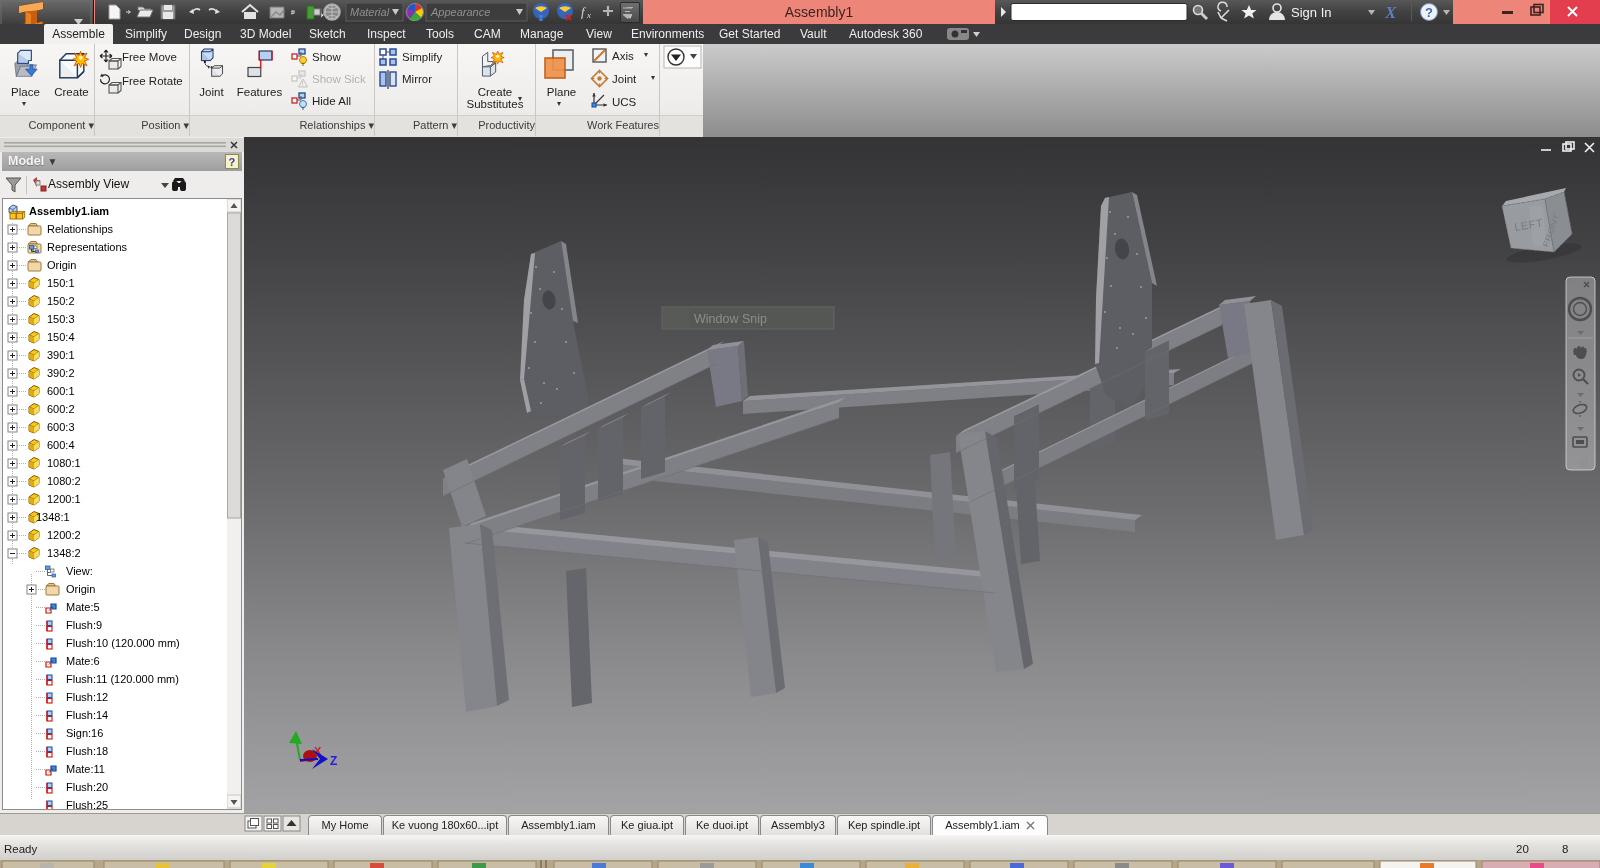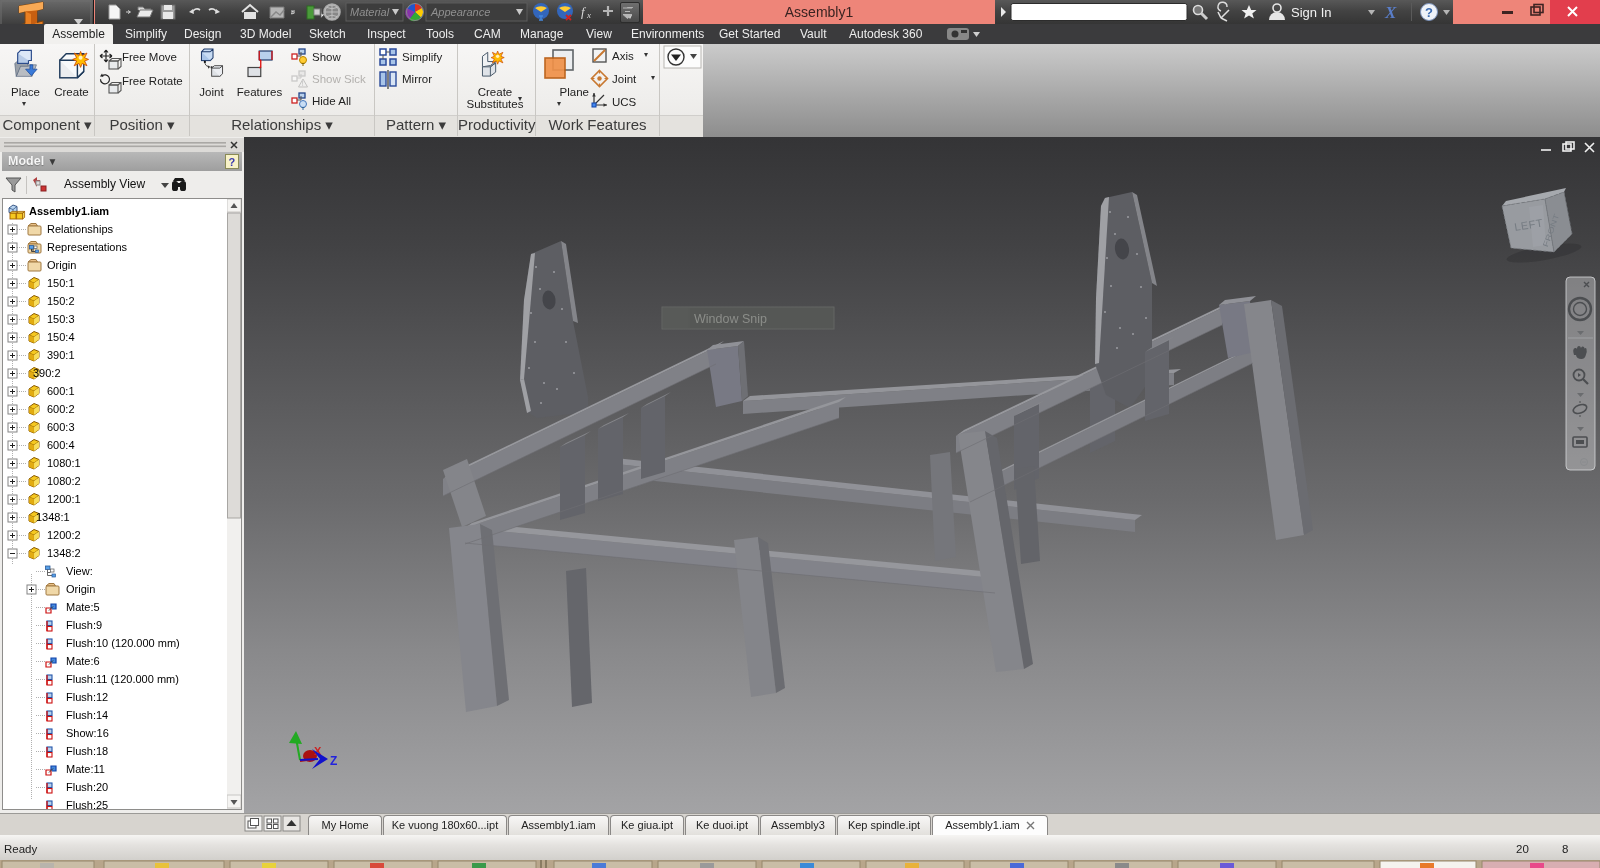--- a/index.html
+++ b/index.html
@@ -25,22 +25,22 @@
   #activetab{position:absolute;left:44px;top:24px;width:69px;height:20px;
         background:#f1f0ee;color:#222;text-align:center;line-height:20px;
         font-size:12px;border-radius:2px 2px 0 0;}
   
   #ribbon{left:0;top:44px;width:703px;height:93px;
         background:linear-gradient(#f7f6f5,#efeeec 60%,#e9e7e4);}
   #ribbonright{left:703px;top:44px;width:897px;height:93px;
         background:linear-gradient(#cbcbcb,#a8a8a8 55%,#8d8d8d);}
   #grouplabels{left:0;top:115px;width:703px;height:21px;
         background:#e4e2de;border-top:1px solid #d0cecb;}
-  .glabel{position:absolute;top:117px;height:16px;font-size:15px;color:#3b3b3b;
-        text-align:center;line-height:16px;white-space:nowrap;}
+  .glabel{position:absolute;top:117px;height:16px;font-size:11px;color:#3b3b3b;
+        text-align:right;line-height:16px;white-space:nowrap;}
   .gsep{position:absolute;top:44px;width:1px;height:92px;background:#c9c7c3;}
   .rlabel{position:absolute;font-size:11.5px;color:#222;white-space:nowrap;}
   .rsmall{position:absolute;font-size:11.5px;color:#222;white-space:nowrap;}
   
   #panel{left:0;top:137px;width:244px;height:676px;background:#eeedeb;}
   #splitter{left:0;top:138px;width:244px;height:14px;background:#dcdad7;}
   #modelhdr{left:2px;top:152px;width:240px;height:19px;
         background:linear-gradient(#b8b8b8,#9e9e9e);color:#f5f5f5;
         font-weight:bold;font-size:12.5px;line-height:19px;}
   #treebox{left:2px;top:198px;width:240px;height:612px;background:#ffffff;
@@ -338,21 +338,21 @@
 <div class="abs rlabel" style="left:184px;top:86px;width:55px;text-align:center">Joint</div>
 <div class="abs rlabel" style="left:232px;top:86px;width:55px;text-align:center">Features</div>
 <div class="abs rsmall" style="left:312px;top:51px">Show</div>
 <div class="abs rsmall" style="left:312px;top:73px;color:#b3b1ae">Show Sick</div>
 <div class="abs rsmall" style="left:312px;top:95px">Hide All</div>
 <div class="abs rsmall" style="left:402px;top:51px">Simplify</div>
 <div class="abs rsmall" style="left:402px;top:73px">Mirror</div>
 <div class="abs rlabel" style="left:460px;top:86px;width:70px;text-align:center">Create</div>
 <div class="abs rlabel" style="left:460px;top:98px;width:70px;text-align:center">Substitutes</div>
 <div class="abs" style="position:absolute;left:518px;top:94px;font-size:8px;color:#333">▾</div>
-<div class="abs rlabel" style="left:534px;top:86px;width:55px;text-align:right">Plane</div>
+<div class="abs rlabel" style="left:534px;top:86px;width:55px;text-align:center">Plane</div>
 <div class="abs" style="position:absolute;left:557px;top:99px;font-size:8px;color:#333">▾</div>
 <div class="abs rsmall" style="left:612px;top:50px">Axis</div>
 <div class="abs" style="position:absolute;left:644px;top:50px;font-size:8px;color:#333">▾</div>
 <div class="abs rsmall" style="left:612px;top:73px">Joint</div>
 <div class="abs" style="position:absolute;left:651px;top:73px;font-size:8px;color:#333">▾</div>
 <div class="abs rsmall" style="left:612px;top:96px">UCS</div>
 
 <div class="abs" id="panel"></div>
 <div class="abs" id="splitter"></div>
 <svg class="abs" style="left:0;top:138px" width="244" height="14">
@@ -372,21 +372,21 @@
   <rect x="41" y="14" width="5" height="5" fill="#cc3333" stroke="#882222"></rect>
   <rect x="36" y="9" width="4" height="4" fill="#ddd" stroke="#888"></rect>
   <path d="M161 11 l8 0 -4 5z" fill="#444"></path>
   <g transform="translate(172,6)" fill="#1a1a1a">
    <rect x="0" y="3" width="6" height="10" rx="2.6"></rect>
    <rect x="8" y="3" width="6" height="10" rx="2.6"></rect>
    <rect x="5.5" y="5" width="3" height="4"></rect>
    <path d="M1 3 l2 -3 h8 l2 3z" fill="#1a1a1a"></path>
   </g>
 </svg>
-<div class="abs" style="left:64px;top:177px;font-size:12px;color:#111">Assembly View</div>
+<div class="abs" style="left:48px;top:177px;font-size:12px;color:#111">Assembly View</div>
 <div class="abs" id="treebox"></div>
 
 <div class="abs" style="left:227px;top:199px;width:14px;height:610px;background:#f1f0ee;"></div>
 <svg class="abs" style="left:227px;top:199px" width="14" height="610">
   <rect x="0" y="0" width="14" height="13" fill="#f5f4f2" stroke="#c8c6c3"></rect>
   <path d="M7 4 l3.5 5 h-7z" fill="#555"></path>
   <rect x="0.5" y="14" width="13" height="305" fill="#dddbd8" stroke="#a8a6a3"></rect>
   <rect x="0" y="596" width="14" height="13" fill="#f5f4f2" stroke="#c8c6c3"></rect>
   <path d="M7 606 l3.5 -5 h-7z" fill="#555"></path>
 </svg>
@@ -538,41 +538,41 @@
 </svg>
 <div class="abs trow" style="left:29px;top:202px;font-weight:bold">Assembly1.iam</div>
 <div class="abs trow" style="left:47px;top:220px">Relationships</div>
 <div class="abs trow" style="left:47px;top:238px">Representations</div>
 <div class="abs trow" style="left:47px;top:256px">Origin</div>
 <div class="abs trow" style="left:47px;top:274px">150:1</div>
 <div class="abs trow" style="left:47px;top:292px">150:2</div>
 <div class="abs trow" style="left:47px;top:310px">150:3</div>
 <div class="abs trow" style="left:47px;top:328px">150:4</div>
 <div class="abs trow" style="left:47px;top:346px">390:1</div>
-<div class="abs trow" style="left:33px;top:364px">390:2</div>
+<div class="abs trow" style="left:47px;top:364px">390:2</div>
 <div class="abs trow" style="left:47px;top:382px">600:1</div>
 <div class="abs trow" style="left:47px;top:400px">600:2</div>
 <div class="abs trow" style="left:47px;top:418px">600:3</div>
 <div class="abs trow" style="left:47px;top:436px">600:4</div>
 <div class="abs trow" style="left:47px;top:454px">1080:1</div>
 <div class="abs trow" style="left:47px;top:472px">1080:2</div>
 <div class="abs trow" style="left:47px;top:490px">1200:1</div>
 <div class="abs trow" style="left:36px;top:508px">1348:1</div>
 <div class="abs trow" style="left:47px;top:526px">1200:2</div>
 <div class="abs trow" style="left:47px;top:544px">1348:2</div>
 <div class="abs trow" style="left:66px;top:562px">View:</div>
 <div class="abs trow" style="left:66px;top:580px">Origin</div>
 <div class="abs trow" style="left:66px;top:598px">Mate:5</div>
 <div class="abs trow" style="left:66px;top:616px">Flush:9</div>
 <div class="abs trow" style="left:66px;top:634px">Flush:10 (120.000 mm)</div>
 <div class="abs trow" style="left:66px;top:652px">Mate:6</div>
 <div class="abs trow" style="left:66px;top:670px">Flush:11 (120.000 mm)</div>
 <div class="abs trow" style="left:66px;top:688px">Flush:12</div>
 <div class="abs trow" style="left:66px;top:706px">Flush:14</div>
-<div class="abs trow" style="left:66px;top:724px">Show:16</div>
+<div class="abs trow" style="left:66px;top:724px">Sign:16</div>
 <div class="abs trow" style="left:66px;top:742px">Flush:18</div>
 <div class="abs trow" style="left:66px;top:760px">Mate:11</div>
 <div class="abs trow" style="left:66px;top:778px">Flush:20</div>
 <div class="abs trow" style="left:66px;top:796px">Flush:25</div>
 
 <div class="abs" id="viewport"></div>
 <svg class="abs" style="left:244px;top:137px" width="1356" height="676" id="scene">
 
  <g stroke="#f0f0f0" stroke-width="1.6" fill="none">
   <path d="M1297 13 h10"></path>

